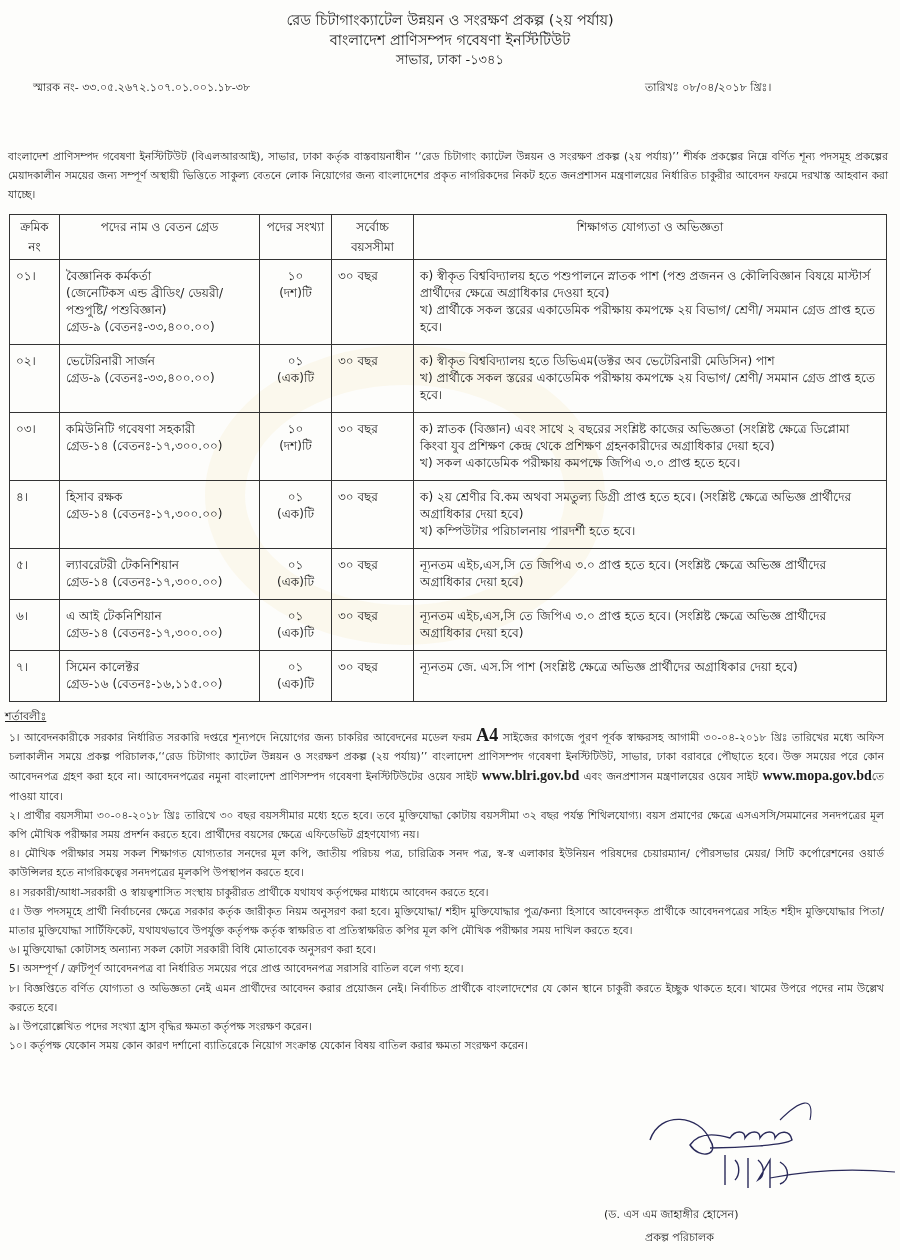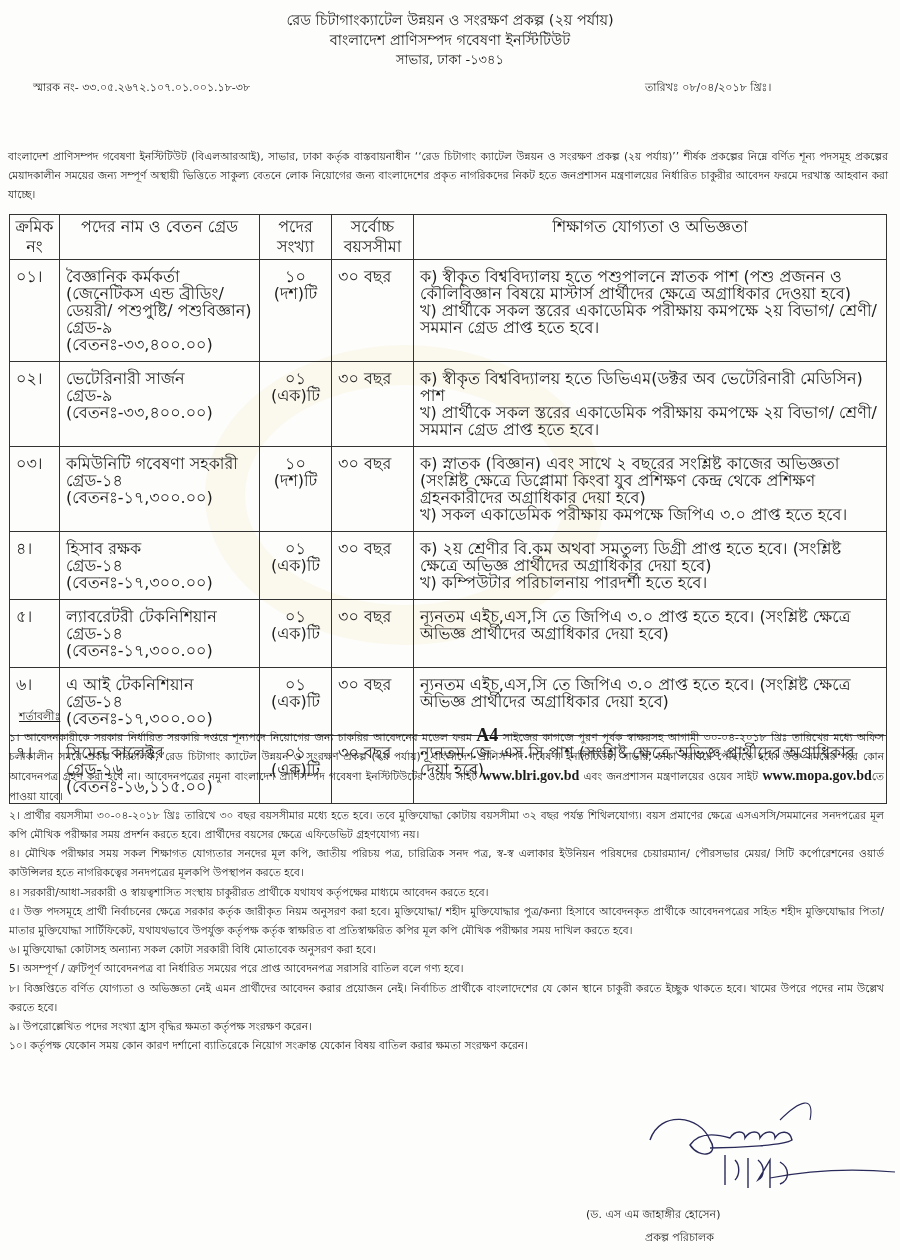--- a/index.html
+++ b/index.html
@@ -20,44 +20,44 @@
   .title {
     position: absolute; top: 124px; left: 0; width: 900px; text-align: center;
     font-size: 12.5px; font-weight: bold; text-decoration: underline;
   }
   .intro {
     position: absolute; top: 147px; left: 8px; width: 880px;
     font-size: 10.6px; line-height: 19px; text-align: justify;
   }
   table.posts {
     position: absolute; top: 214px; left: 9px; width: 878px;
-    border-collapse: collapse; font-size: 16px;
+    border-collapse: collapse; font-size: 12px;
   }
   table.posts th, table.posts td {
     border: 1px solid #333; vertical-align: top; padding: 8px 6px;
     line-height: 17px; font-weight: normal;
   }
   table.posts th { text-align: center; line-height: 20px; padding: 2px 4px; height: 44px; }
   .c-sl { width: 50px; }
   .c-name { width: 200px; }
   .c-count { width: 72px; text-align: center; }
   .c-age { width: 82px; }
   .c-qual { }
   td.count { text-align: center; }
   .conditions-title {
-    position: absolute; top: 708px; left: 19px; font-size: 11px; text-decoration: underline;
+    position: absolute; top: 708px; left: 5px; font-size: 11px; text-decoration: underline;
   }
   .conditions {
     position: absolute; top: 726px; left: 9px; width: 875px;
     font-size: 10.6px; line-height: 19.2px; text-align: justify;
   }
   .conditions .item { margin: 0; }
   .url { font-family: "Liberation Serif", serif; font-size: 14px; font-weight: bold; }
   .a4 { font-family: "Liberation Serif", serif; font-size: 18px; font-weight: bold; }
-  .sig-name { position: absolute; top: 1206px; left: 586px; font-size: 11px; }
+  .sig-name { position: absolute; top: 1206px; left: 604px; font-size: 11px; }
   .sig-title { position: absolute; top: 1229px; left: 645px; font-size: 11px; }
   .signature { position: absolute; top: 1100px; left: 640px; width: 260px; height: 110px; }
   .watermark {
     position: absolute; left: 205px; top: 345px; width: 400px; height: 300px;
     border-radius: 50%; border: 40px solid rgba(235, 210, 140, 0.12);
     pointer-events: none;
   }
 </style>
 </head>
 <body>

